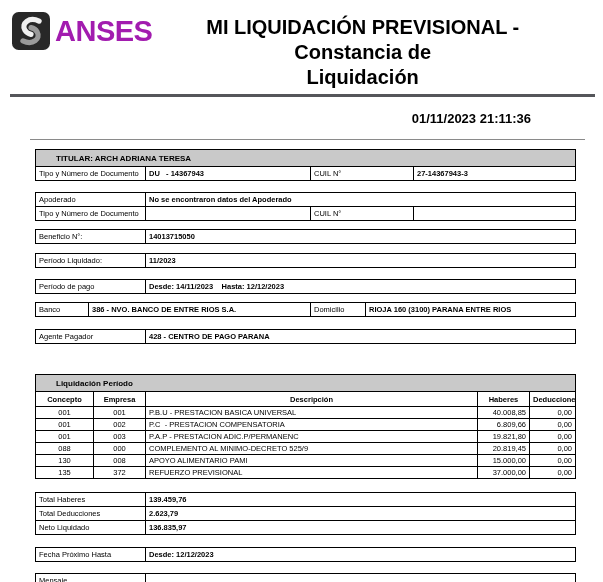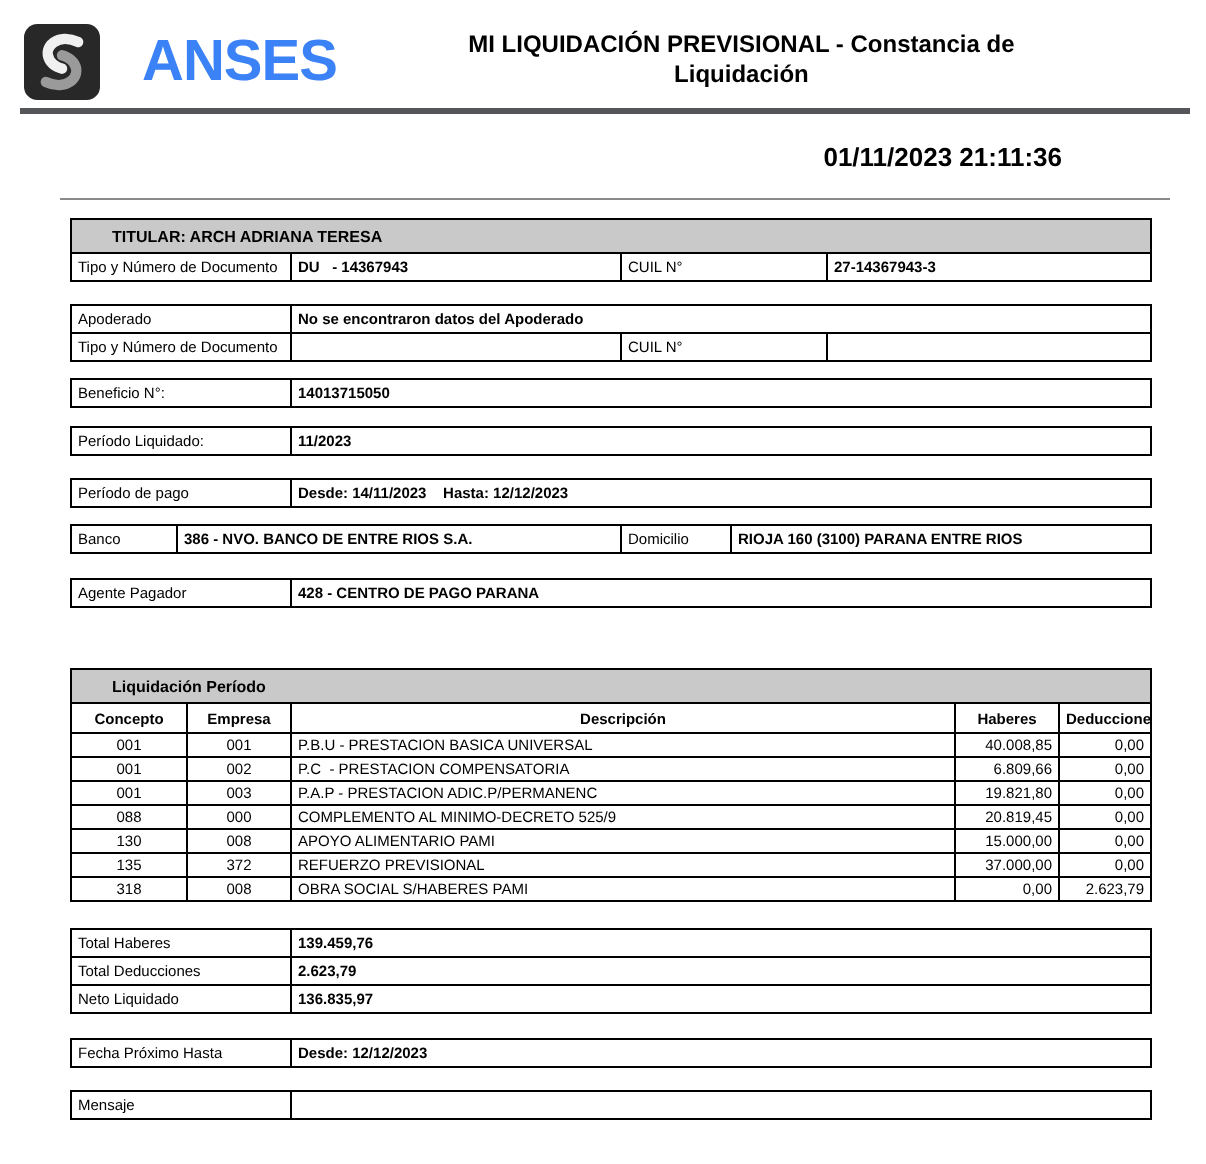--- a/index.html
+++ b/index.html
@@ -9,22 +9,22 @@
     font-family: "Liberation Sans", sans-serif;
     color: #000;
     overflow: hidden;
   }
   .page { position: relative; width: 603px; height: 582px; background: #fff; }
 
   
   .header { display: flex; align-items: flex-start; padding: 12px 30px 0 12px; }
   .logo { display: flex; align-items: center; gap: 5px; }
   .logo svg { display: block; }
-  .logo-text { font-size: 29px; font-weight: bold; letter-spacing: -0.5px; color: #3b82f6; margin-left: 16px; }
-  .doc-title { flex: 1; text-align: center; font-weight: bold; font-size: 12px; line-height: 1.25; padding-top: 3px; }
+  .logo-text { font-size: 29px; font-weight: bold; letter-spacing: -0.5px; color: #a21caf; }
+  .doc-title { flex: 1; text-align: center; font-weight: bold; font-size: 20px; line-height: 1.25; padding-top: 3px; }
   .header-rule { border: none; border-top: 3px solid #55565a; margin: 4px 8px 0 10px; }
 
   .timestamp { text-align: right; margin: 14px 72px 0 0; font-size: 13px; font-weight: bold; }
   .thin-rule { border: none; border-top: 1px solid #8a8a8a; margin: 13px 18px 0 30px; }
 
   
   table { border-collapse: collapse; table-layout: fixed; width: 540px; margin-left: 35px; }
   td { border: 1px solid #000; font-size: 7.5px; padding: 1px 3px; height: 14px; vertical-align: middle; overflow: hidden; white-space: pre; }
   td.lbl { font-weight: normal; }
   td.val { font-weight: bold; }
@@ -238,27 +238,20 @@
       <td class="n">15.000,00</td>
       <td class="n">0,00</td>
     </tr>
     <tr>
       <td class="c">135</td>
       <td class="c">372</td>
       <td class="d">REFUERZO PREVISIONAL</td>
       <td class="n">37.000,00</td>
       <td class="n">0,00</td>
     </tr>
-    <tr>
-      <td class="c">318</td>
-      <td class="c">008</td>
-      <td class="d">OBRA SOCIAL S/HABERES PAMI</td>
-      <td class="n">0,00</td>
-      <td class="n">2.623,79</td>
-    </tr>
   </tbody>
     </table>
 
   <table class="t-totales">
     <colgroup>
         <col style="width:110px">
         <col style="width:430px">
       </colgroup>
     <tbody>
         <tr>

